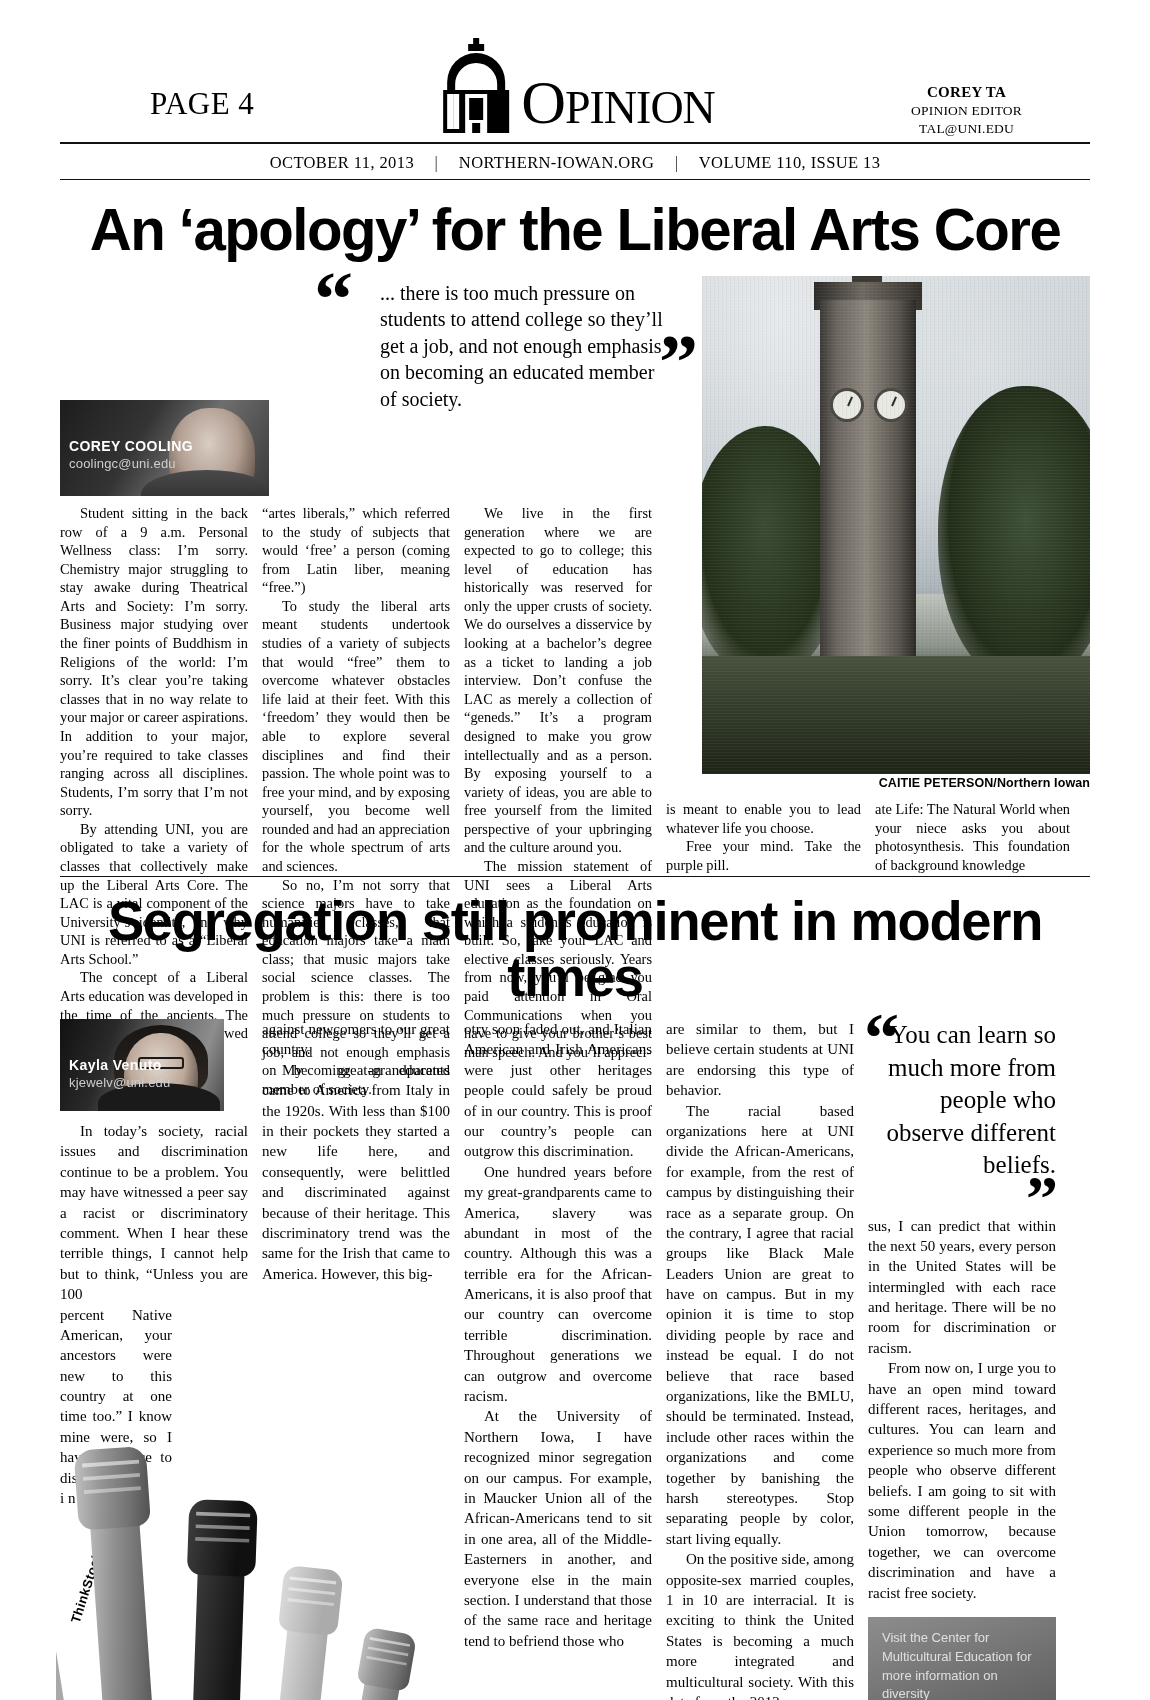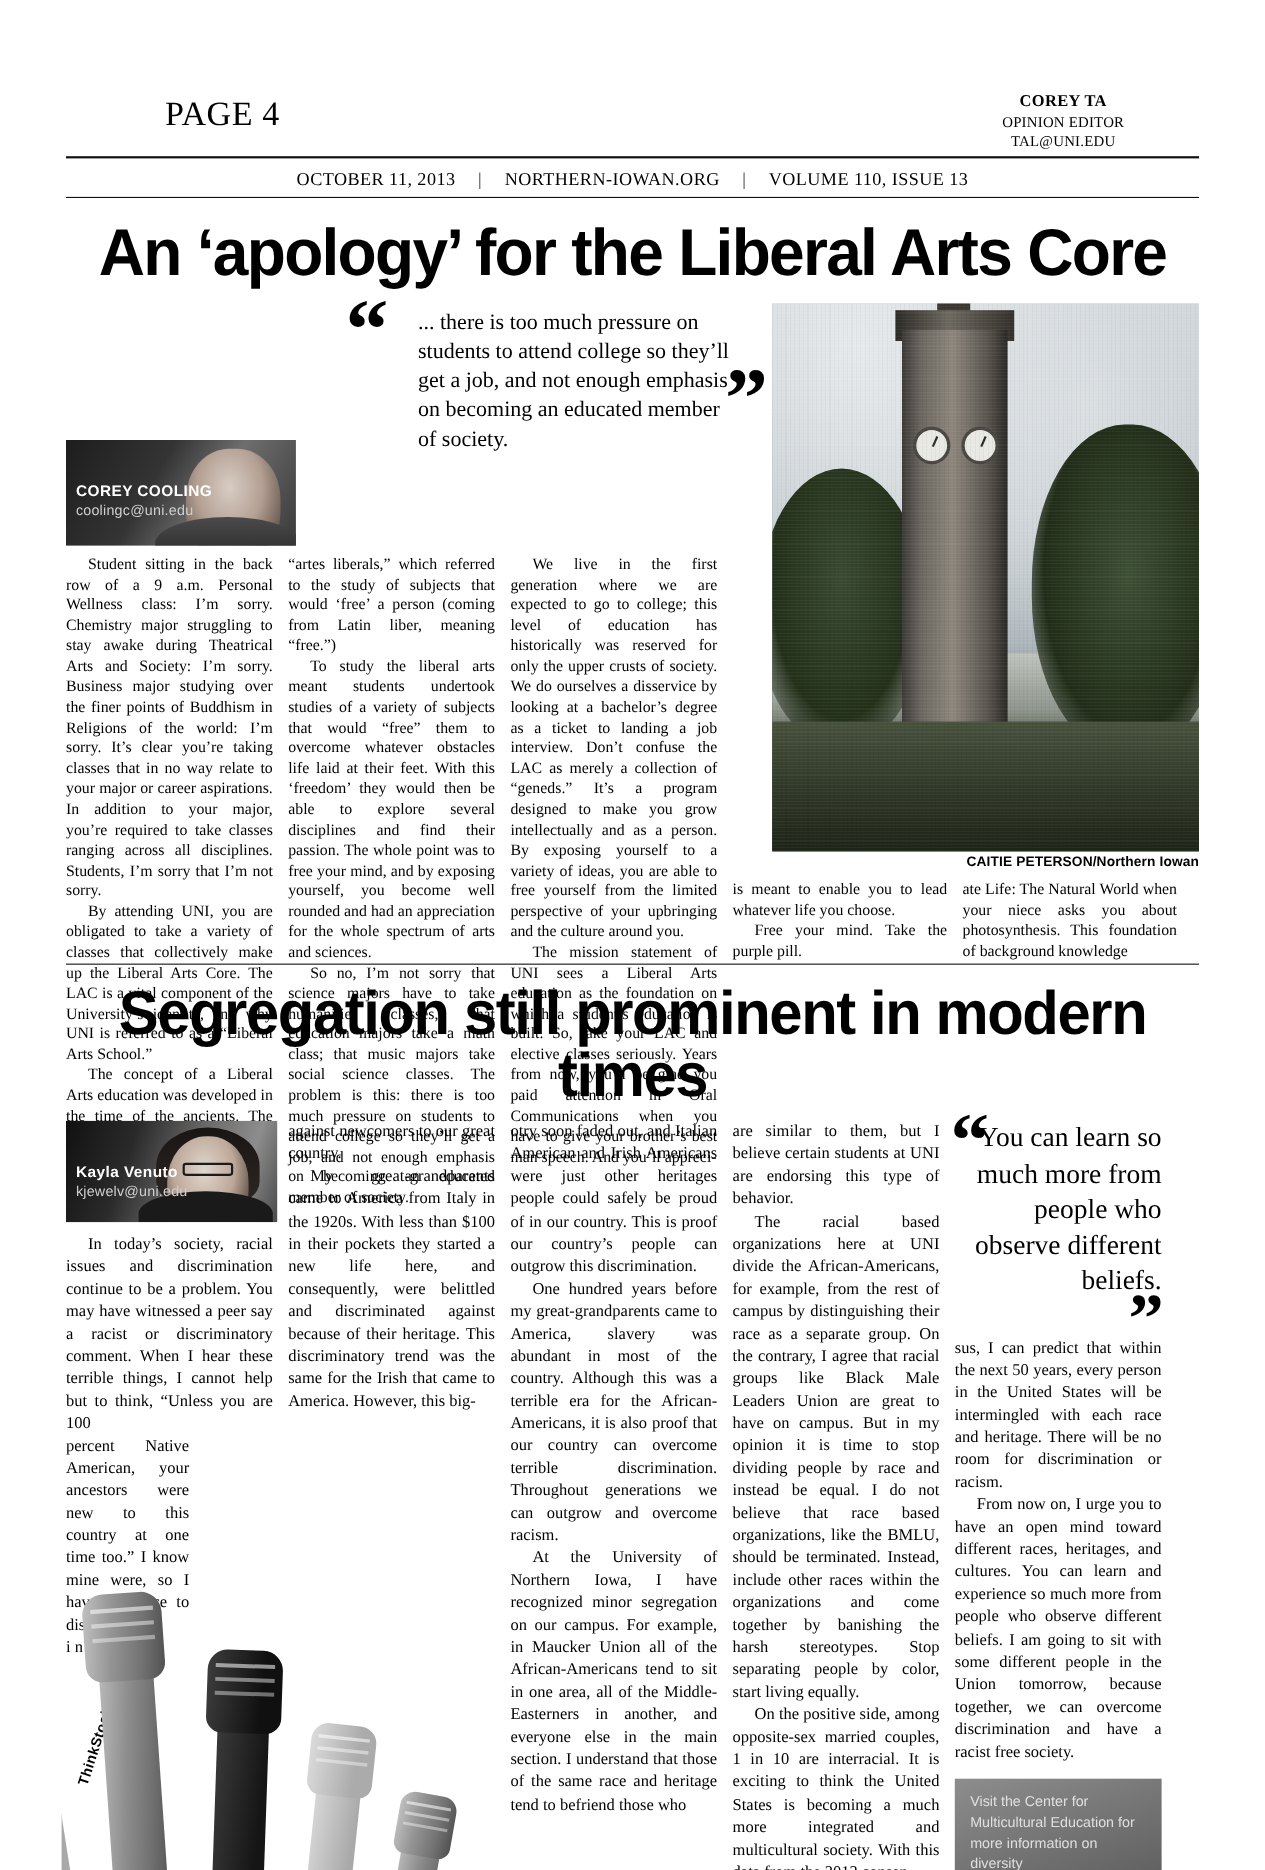--- a/index.html
+++ b/index.html
@@ -187,21 +187,21 @@
   .art1-bottom { position:absolute; left:606px; top:524px; width:404px; display:flex; gap:14px; }
   .art1-bottom .col { width:195px; }
 
   
   .art2 { position:relative; margin-top:6px; height:740px; }
   .art2 .cols5 { gap:14px; }
   .art2 .col { width:188px; }
   .art2 .col p { font-size:15px; line-height:1.36; }
 
   .byline-photo2 {
-    width:192px; height:92px; position:relative; overflow:hidden;
+    width:164px; height:92px; position:relative; overflow:hidden;
     background:linear-gradient(110deg,#111 0%,#2a2a2a 30%,#6b6b6b 58%,#8d8d8d 80%,#4a4a4a 100%);
     margin-bottom:10px;
   }
   .byline-photo2 .head2 {
     position:absolute; right:26px; top:14px; width:74px; height:86px;
     border-radius:48% 48% 42% 42%;
     background:radial-gradient(ellipse at 45% 36%, #e0d6cc 0%, #bda899 48%, #5e5046 80%, #241f1c 100%);
   }
   .byline-photo2 .hair {
     position:absolute; right:16px; top:6px; width:94px; height:70px;
@@ -275,20 +275,38 @@
   .ad-box .ad-line { opacity:.92; }
 </style>
 </head>
 <body>
 
 <div class="page">
 
   <div class="masthead">
     <div class="page-num">PAGE 4</div>
 
+    <div class="logo-wrap">
+      <div class="logo-mark">
+        <svg width="82" height="95" viewBox="0 0 82 95">
+          <path d="M12 44 A29 29 0 0 1 70 44 L70 52 L62 52 L62 46 A21 21 0 0 0 20 46 L20 52 L12 52 Z" fill="#000"></path>
+          <rect x="33" y="6" width="16" height="7" fill="#000"></rect>
+          <rect x="38" y="0" width="6" height="8" fill="#000"></rect>
+          <rect x="8" y="52" width="66" height="43" fill="#000"></rect>
+          <rect x="30" y="56" width="22" height="39" fill="#fff"></rect>
+          <rect x="34" y="60" width="14" height="22" fill="#000"></rect>
+          <rect x="37" y="85" width="8" height="10" fill="#000"></rect>
+          <rect x="12" y="56" width="6" height="35" fill="#fff"></rect>
+          <path d="M18 56 L18 91 L24 91 L24 56 Z" fill="#fff"></path>
+        </svg>
+      </div>
+      <div class="opinion-word">
+        <span class="cap">O</span><span class="sml">PINION</span>
+      </div>
+    </div>
 
     <div class="editor-block">
       <div class="editor-name">COREY TA</div>
       <div class="editor-title">OPINION EDITOR</div>
       <div class="editor-mail">TAL@UNI.EDU</div>
     </div>
   </div>
 
   <div class="rule-thick"></div>
   <div class="dateline">

